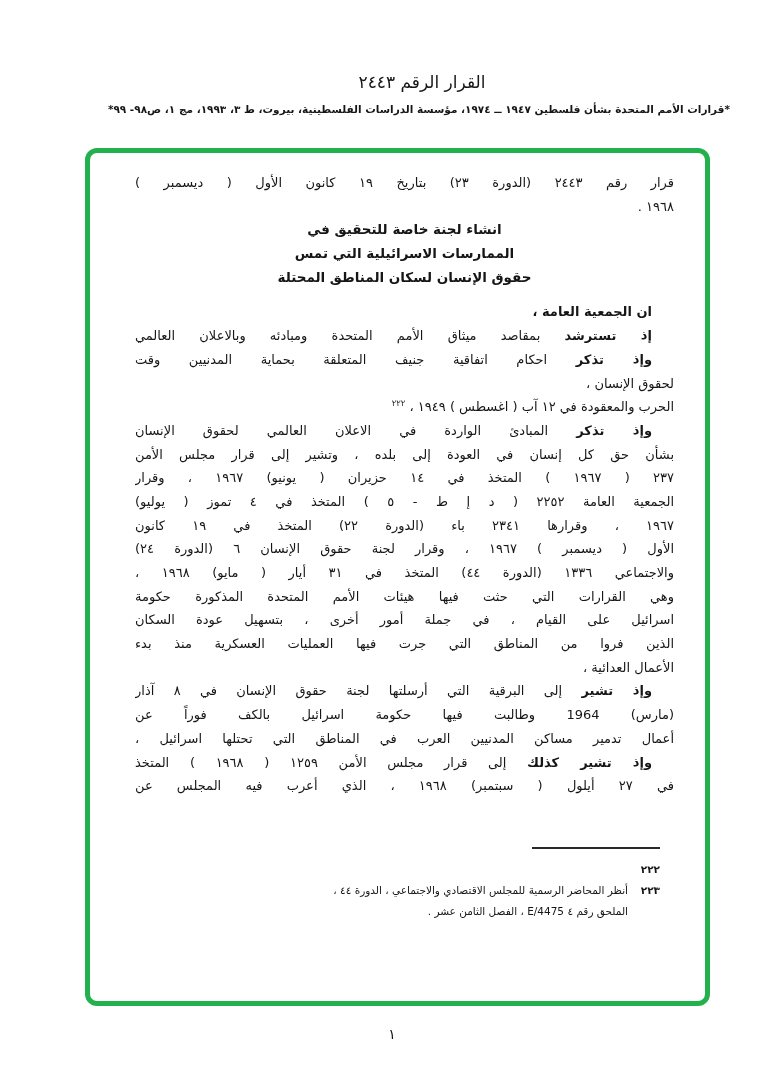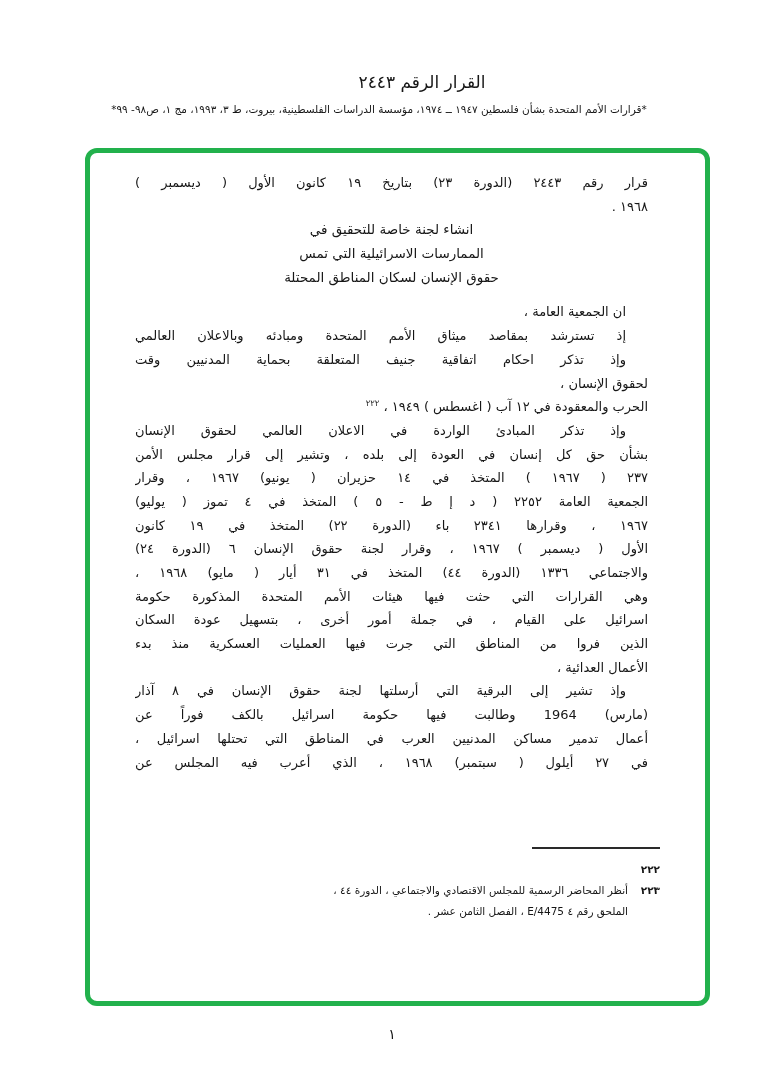--- a/index.html
+++ b/index.html
@@ -7,40 +7,40 @@
     width:758px;height:1078px;position:relative;overflow:hidden;
     background:#ffffff;color:#161616;
     font-family:"DejaVu Sans",sans-serif;
   }
   .title{
     position:absolute;top:72px;left:86px;width:672px;
     text-align:center;font-size:17px;font-weight:normal;direction:rtl;
   }
   .source{
     position:absolute;top:103px;left:28px;width:702px;
-    text-align:center;font-size:10.5px;font-weight:normal;direction:rtl;
+    text-align:right;font-size:10.5px;font-weight:bold;direction:rtl;
     white-space:nowrap;
   }
   .green-box{
     position:absolute;left:85px;top:148px;width:625px;height:858px;
     box-sizing:border-box;border:5px solid #22b14c;border-radius:12px;
     background:#ffffff;
   }
   .content{
-    position:absolute;top:18px;right:57px;left:45px;direction:rtl;
+    position:absolute;top:18px;right:31px;left:45px;direction:rtl;
     font-size:13px;
   }
   .line{
     height:23.7px;line-height:23.7px;overflow:hidden;
   }
   .line.j{text-align:justify;text-align-last:justify;}
   .line.c{text-align:center;text-align-last:center;font-weight:bold;font-size:13.5px;}
   .line.ind{padding-right:22px;}
   .line.gap{margin-top:11px;}
-  .line .b{font-weight:normal;}
+  .line .b{font-weight:bold;}
   .line sup{font-size:8.5px;line-height:0;vertical-align:super;}
   .footnotes{
     position:absolute;top:694px;right:45px;width:360px;direction:rtl;
     font-size:10.5px;
   }
   .fn-sep{
     width:128px;border-top:2px solid #2a2a2a;margin-bottom:10px;
   }
   .fn-row{display:flex;direction:rtl;line-height:21px;}
   .fn-num{min-width:32px;font-weight:bold;}
@@ -77,20 +77,21 @@
       <div class="line j"><span>١٩٦٧ ، وقرارها ٢٣٤١ باء (الدورة ٢٢) المتخذ في ١٩ كانون</span></div>
       <div class="line j"><span>الأول ( ديسمبر ) ١٩٦٧ ، وقرار لجنة حقوق الإنسان ٦ (الدورة ٢٤)</span></div>
       <div class="line j"><span>والاجتماعي ١٣٣٦ (الدورة ٤٤) المتخذ في ٣١ أيار ( مايو) ١٩٦٨ ،</span></div>
       <div class="line j"><span>وهي القرارات التي حثت فيها هيئات الأمم المتحدة المذكورة حكومة</span></div>
       <div class="line j"><span>اسرائيل على القيام ، في جملة أمور أخرى ، بتسهيل عودة السكان</span></div>
       <div class="line j"><span>الذين فروا من المناطق التي جرت فيها العمليات العسكرية منذ بدء</span></div>
       <div class="line r"><span>الأعمال العدائية ،</span></div>
       <div class="line j ind"><span class="b">وإذ تشير</span><span> إلى البرقية التي أرسلتها لجنة حقوق الإنسان في ٨ آذار</span></div>
       <div class="line j"><span>(مارس) 1964 وطالبت فيها حكومة اسرائيل بالكف فوراً عن</span></div>
       <div class="line j"><span>أعمال تدمير مساكن المدنيين العرب في المناطق التي تحتلها اسرائيل ،</span></div>
+      <div class="line j ind"><span class="b">وإذ تشير كذلك</span><span> إلى قرار مجلس الأمن ١٢٥٩ ( ١٩٦٨ ) المتخذ</span></div>
       <div class="line j"><span>في ٢٧ أيلول ( سبتمبر) ١٩٦٨ ، الذي أعرب فيه المجلس عن</span></div>
     </div>
   <div class="footnotes">
     <div class="fn-sep"></div>
     <div id="fn-list">
         <div class="fn-row">
           <span class="fn-num">٢٢٢</span>
         </div>
         <div class="fn-row">
           <span class="fn-num">٢٢٣</span>

